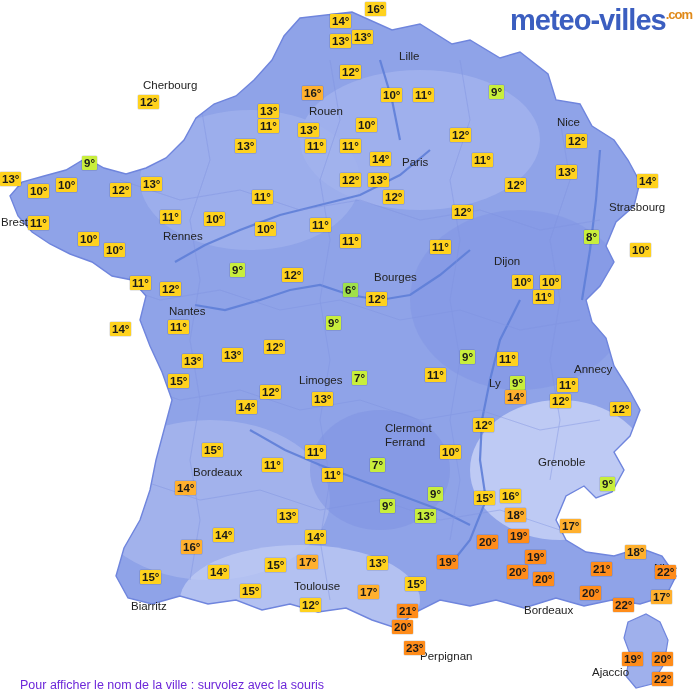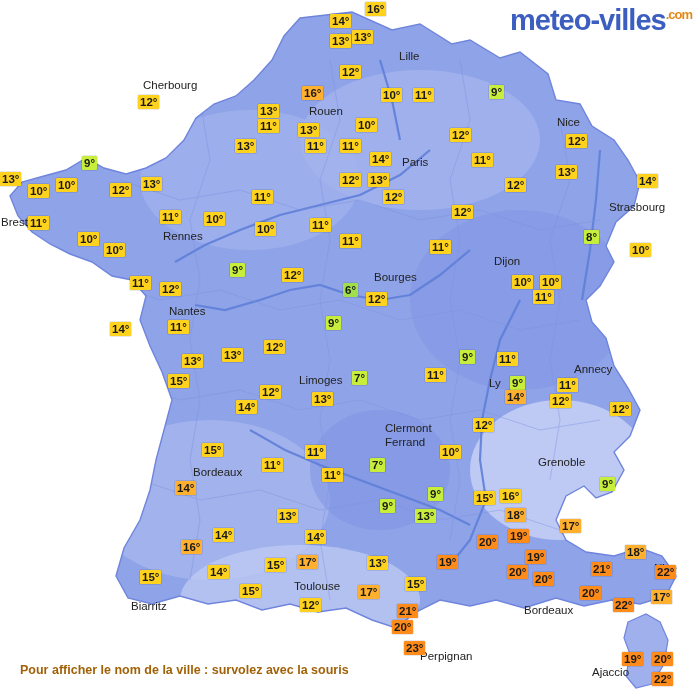--- a/index.html
+++ b/index.html
@@ -33,22 +33,22 @@
 
   .datebox{
     position:absolute;right:8px;top:46px;z-index:40;
     background:#ffffff;border:1px solid #9aa7c4;
     font-size:11px;color:#111;padding:2px 5px;
     font-family:"DejaVu Sans Mono",monospace;
     white-space:nowrap;
   }
 
   .footer-note{
-    position:absolute;left:20px;bottom:23px;z-index:40;
-    font-size:12.5px;font-weight:bold;color:#a16207;
+    position:absolute;left:20px;bottom:8px;z-index:40;
+    font-size:12.5px;font-weight:normal;color:#6d28d9;
   }
 
   
   .city{
     position:absolute;z-index:25;
     font-size:11.5px;color:#222;white-space:nowrap;
     font-family:"Liberation Sans",sans-serif;
   }
 
   

